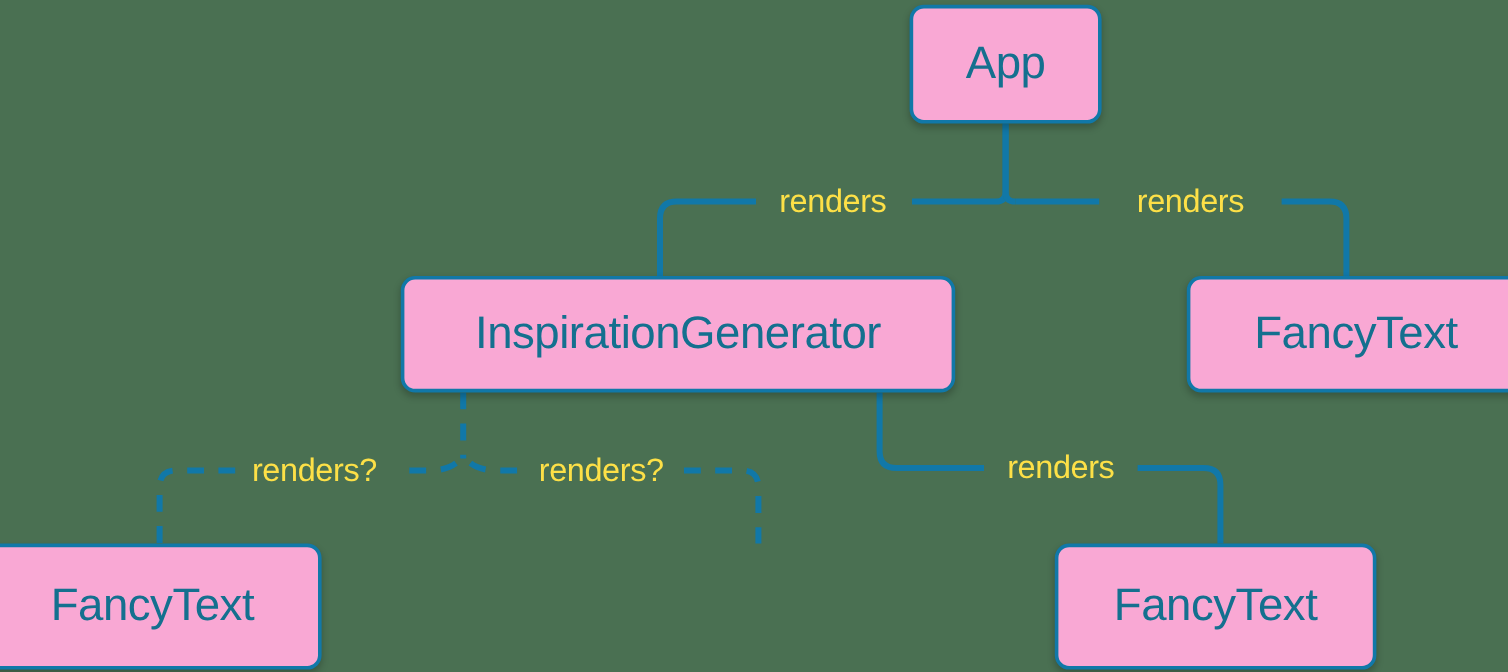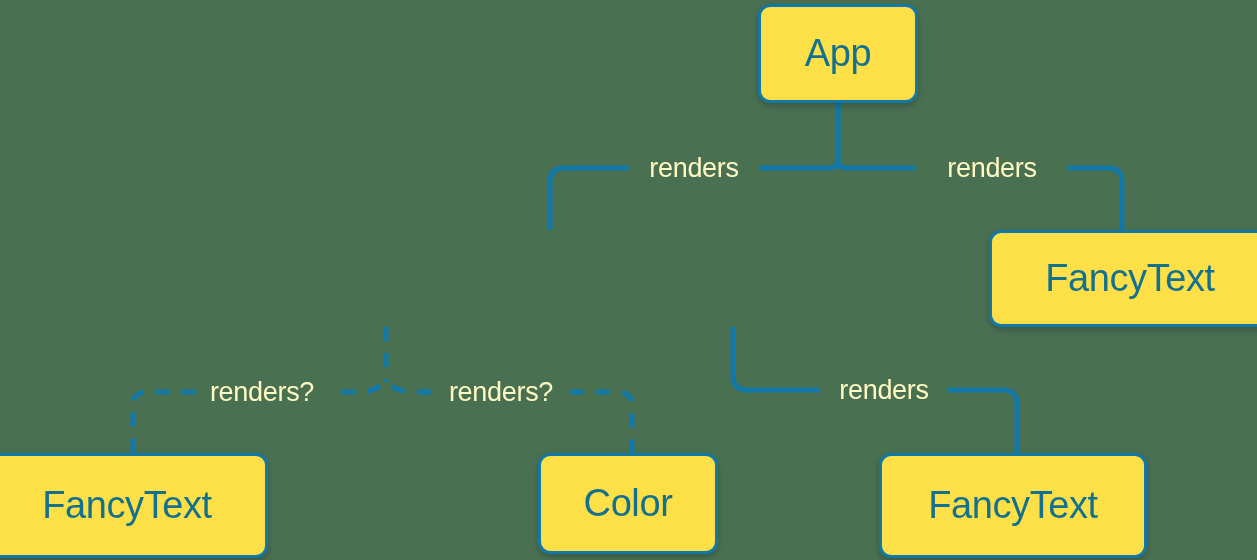--- a/index.html
+++ b/index.html
@@ -20,36 +20,36 @@
   }
   #edges {
     position: absolute;
     left: 0;
     top: 0;
     width: 1257px;
     height: 560px;
   }
   .node {
     position: absolute;
-    background: #fde047;
+    background: #f9a8d4;
     border: 3px solid #1178a8;
     border-radius: 12px;
     box-sizing: border-box;
     display: flex;
     align-items: center;
     justify-content: center;
     color: #14708f;
     font-size: 38px;
     letter-spacing: -0.4px;
     box-shadow: 0 3px 6px rgba(0,0,0,0.22);
     white-space: nowrap;
   }
   .edge-label {
     position: absolute;
-    color: #fef9c3;
+    color: #fde047;
     font-size: 27px;
     letter-spacing: -0.3px;
     white-space: nowrap;
     transform: translate(-50%, -50%);
     text-align: center;
   }
 </style>
 </head>
 <body>
 
@@ -77,32 +77,32 @@
       <path d="M 196,392 L 147,392 Q 133,392 133,406 L 133,453"></path>
       <path d="M 392,386 Q 400,392 414,392 L 432,392"></path>
       <path d="M 570,392 L 618,392 Q 632,392 632,406 L 632,453"></path>
     </g>
   </svg>
 
   <div class="node" style="left:758px; top:4px; width:160px; height:99px;">
     <span>App</span>
   </div>
 
+  <div class="node" style="left:334px; top:230px; width:462px; height:97px;">
+    <span>InspirationGenerator</span>
+  </div>
 
   <div class="node" style="left:989px; top:230px; width:282px; height:97px;">
     <span>FancyText</span>
   </div>
 
   <div class="node" style="left:-14px; top:453px; width:282px; height:105px;">
     <span>FancyText</span>
   </div>
 
-  <div class="node" style="left:538px; top:453px; width:180px; height:101px;">
-    <span>Color</span>
-  </div>
 
   <div class="node" style="left:879px; top:453px; width:268px; height:105px;">
     <span>FancyText</span>
   </div>
 
   <div class="edge-label" style="left:694px; top:168px;">renders</div>
 
   <div class="edge-label" style="left:992px; top:168px;">renders</div>
 
   <div class="edge-label" style="left:262px; top:392px;">renders?</div>

